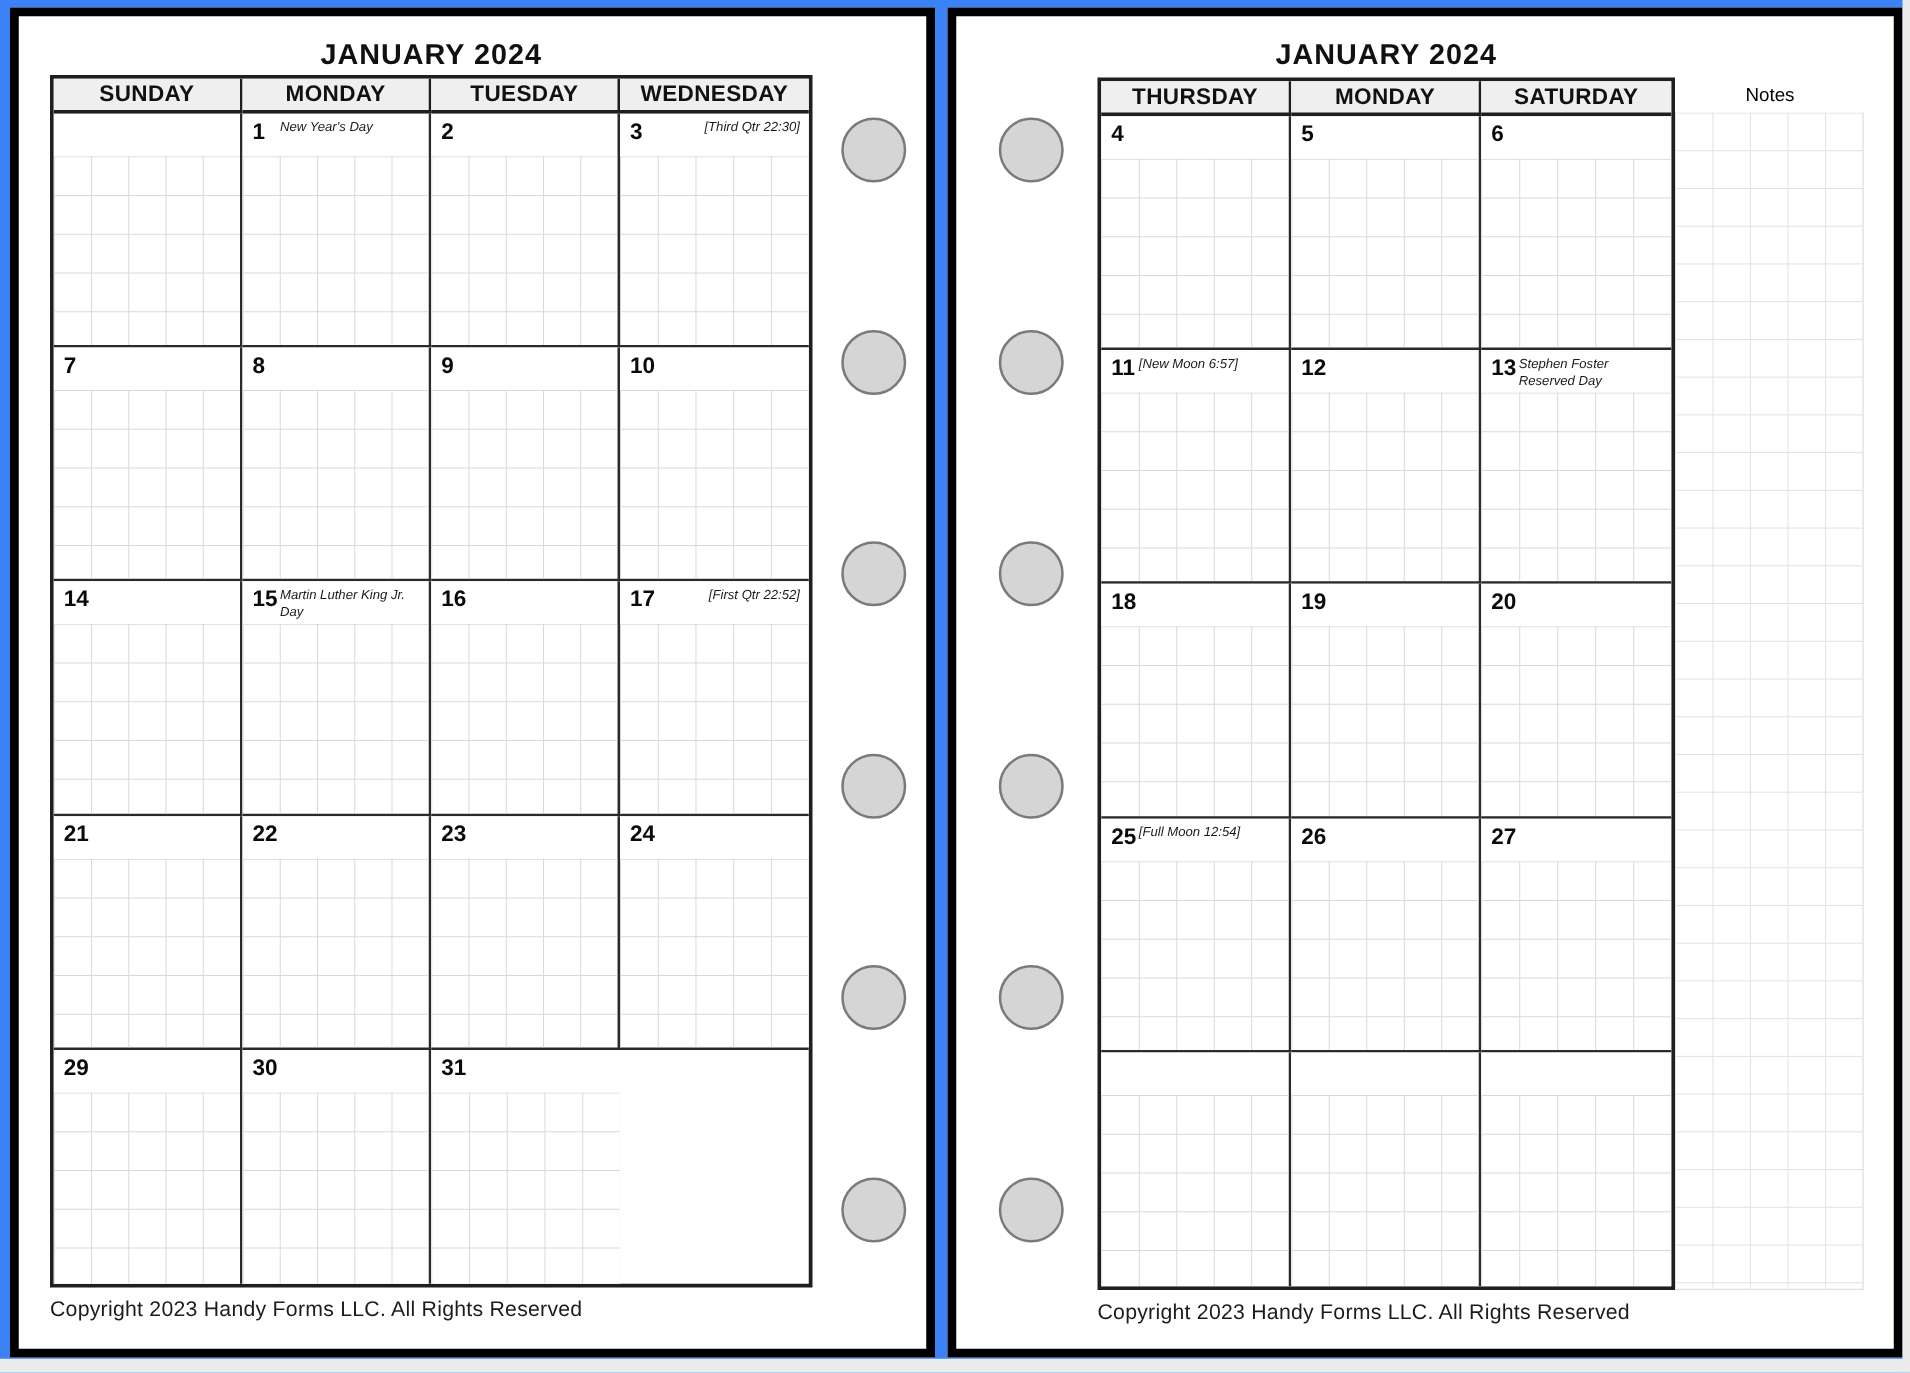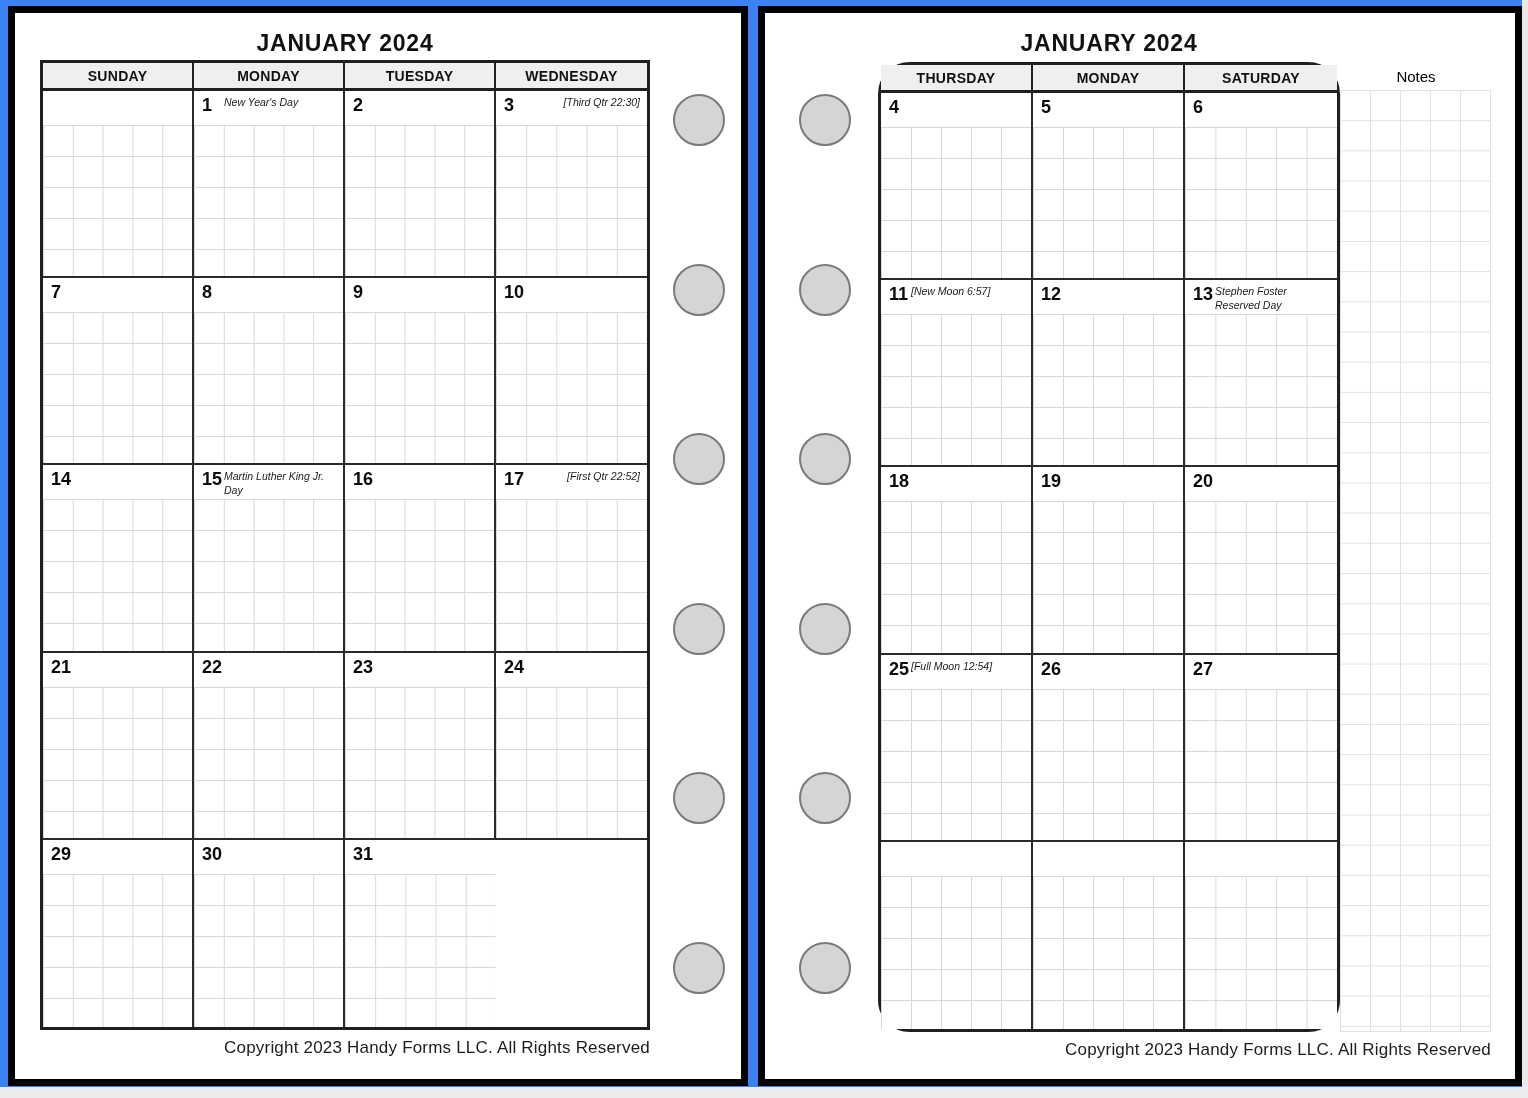--- a/index.html
+++ b/index.html
@@ -30,21 +30,21 @@
     position:absolute; display:grid; box-sizing:border-box;
     border:3px solid #1f1f1f; background:#fff;
   }
   .page.left  .cal { left:25px;  top:47px; width:610px; height:970px; }
   .page.right .cal { left:113px; top:49px; width:462px; height:970px; }
 
   .hcell {
     box-sizing:border-box; background:#efefef;
     border-right:2px solid #1f1f1f; border-bottom:3px solid #1f1f1f;
     display:flex; align-items:center; justify-content:center;
-    font-size:14px; font-weight:700; color:#111; letter-spacing:0.3px;
+    font-size:18px; font-weight:700; color:#111; letter-spacing:0.3px;
   }
   .hcell.last-col { border-right:none; }
 
   .dcell {
     position:relative; box-sizing:border-box;
     border-right:2px solid #2a2a2a; border-bottom:2px solid #2a2a2a;
     background:#fff; overflow:hidden;
   }
   .dcell.last-col { border-right:none; }
   .dcell.last-row { border-bottom:none; }
@@ -76,21 +76,21 @@
     position:absolute; left:575px; top:77px; width:151px; height:942px;
     box-sizing:border-box;
     border-right:1px solid #e1e1e1; border-bottom:1px solid #e1e1e1;
     background-image:
       linear-gradient(to right, #e1e1e1 1px, transparent 1px),
       linear-gradient(to bottom, #e1e1e1 1px, transparent 1px);
     background-size:20% 30.2px;
   }
 
   .copyright {
-    position:absolute; text-align:right;
+    position:absolute; text-align:left;
     font-size:17px; color:#1c1c1c; letter-spacing:0.2px;
   }
   .page.left  .copyright { left:25px;  width:610px; top:1025px; }
   .page.right .copyright { left:113px; width:613px; top:1027px; }
 
   .hole {
     position:absolute; width:52px; height:52px; border-radius:50%;
     background:#d5d5d5; border:2px solid #7a7a7a; box-sizing:border-box;
   }
   .page.left  .hole { left:658px; }
@@ -203,21 +203,21 @@
         <div class="hole" style="top: 251px;"></div>
         <div class="hole" style="top: 420px;"></div>
         <div class="hole" style="top: 590px;"></div>
         <div class="hole" style="top: 759px;"></div>
         <div class="hole" style="top: 929px;"></div>
       </div>
   </div>
 
   <div class="page right">
     <div class="page-title">JANUARY 2024</div>
-    <div class="cal" id="cal-right" style="grid-template-columns: repeat(3, 1fr); grid-template-rows: 28px repeat(5, 1fr); border-radius: 32px;">
+    <div class="cal" id="cal-right" style="grid-template-columns: repeat(3, 1fr); grid-template-rows: 28px repeat(5, 1fr);">
         <div class="hcell">THURSDAY</div>
         <div class="hcell">MONDAY</div>
         <div class="hcell last-col">SATURDAY</div>
         <div class="dcell">
           <div class="grid-area"></div>
           <span class="dnum">4</span>
         </div>
         <div class="dcell">
           <div class="grid-area"></div>
           <span class="dnum">5</span>

